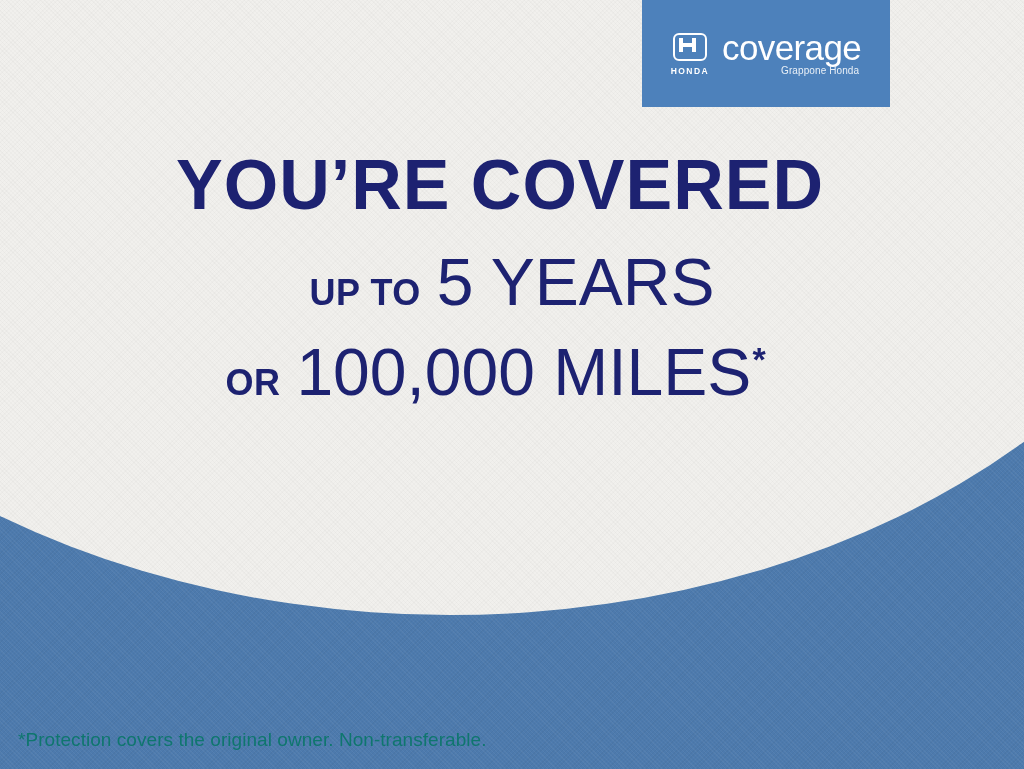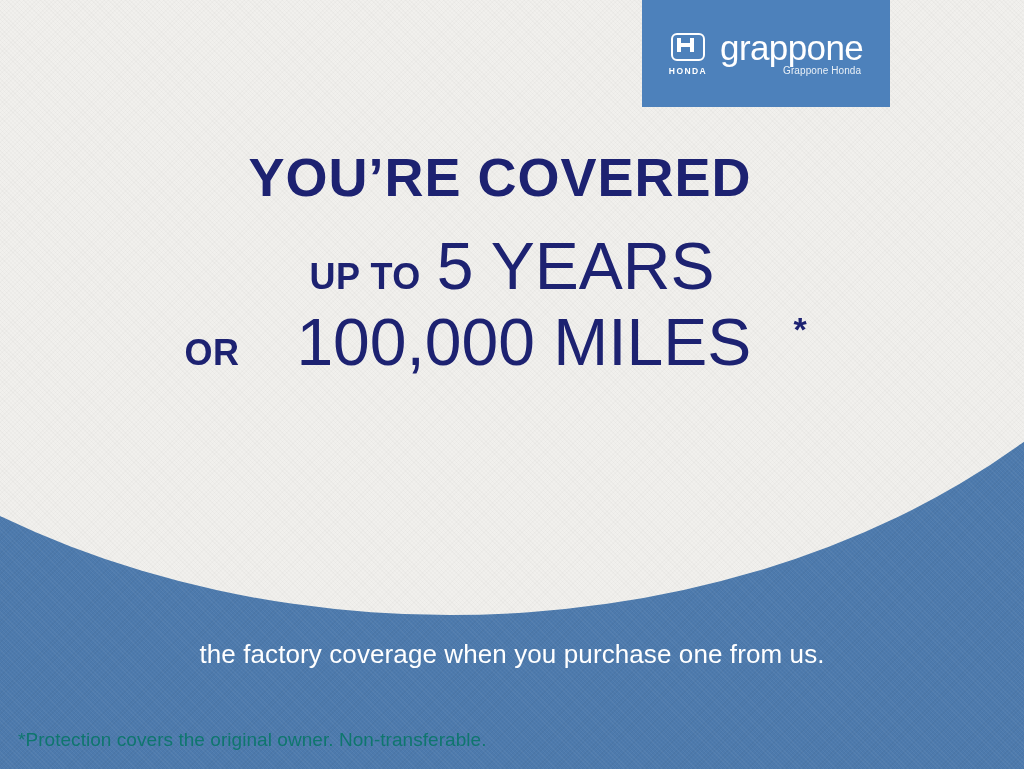--- a/index.html
+++ b/index.html
@@ -141,42 +141,42 @@
   .headline {
     position: absolute;
     left: 0;
     top: 150px;
     width: 1024px;
     color: #1d2271;
   }
 
   .line-1 {
     text-align: center;
-    font-size: 54px;
+    font-size: 70px;
     font-weight: 700;
     letter-spacing: 1px;
     line-height: 1;
     padding-right: 24px;
     white-space: nowrap;
   }
 
   .line-2 {
     display: flex;
     align-items: baseline;
     justify-content: center;
     margin-top: 24px;
     white-space: nowrap;
   }
   .line-3 {
     display: flex;
     align-items: baseline;
     justify-content: center;
+    margin-top: 14px;
     padding-right: 34px;
     white-space: nowrap;
-    gap: 41px;
   }
 
   .small-caps {
     font-size: 36px;
     font-weight: 700;
     letter-spacing: .5px;
   }
   .big-caps {
     font-size: 66px;
     font-weight: 400;
@@ -226,21 +226,21 @@
 
   <div class="bg-blue"></div>
   <div class="bg-ellipse"></div>
 
   <div class="logo-box">
     <div class="honda-mark">
       <div class="honda-emblem"></div>
       <div class="honda-word">HONDA</div>
     </div>
     <div class="grappone-block">
-      <div class="grappone-word">grappone</div>
+      <div class="grappone-word">coverage</div>
       <div class="grappone-sub">Grappone Honda</div>
     </div>
   </div>
 
   <div class="headline">
 
     <div class="line-1">YOU’RE COVERED</div>
 
     <div class="line-2">
       <span class="small-caps">UP TO</span>
@@ -248,18 +248,17 @@
     </div>
 
     <div class="line-3">
       <span class="small-caps">OR</span>
       <span class="big-caps">100,000 MILES</span>
       <span class="asterisk">*</span>
     </div>
   </div>
 
   <div class="body-copy">
-    <span class="cline">the factory coverage when you purchase one from us.</span>
   </div>
 
   <div class="disclaimer">*Protection covers the original owner. Non-transferable.</div>
 
 </div>
 
 </body></html>

